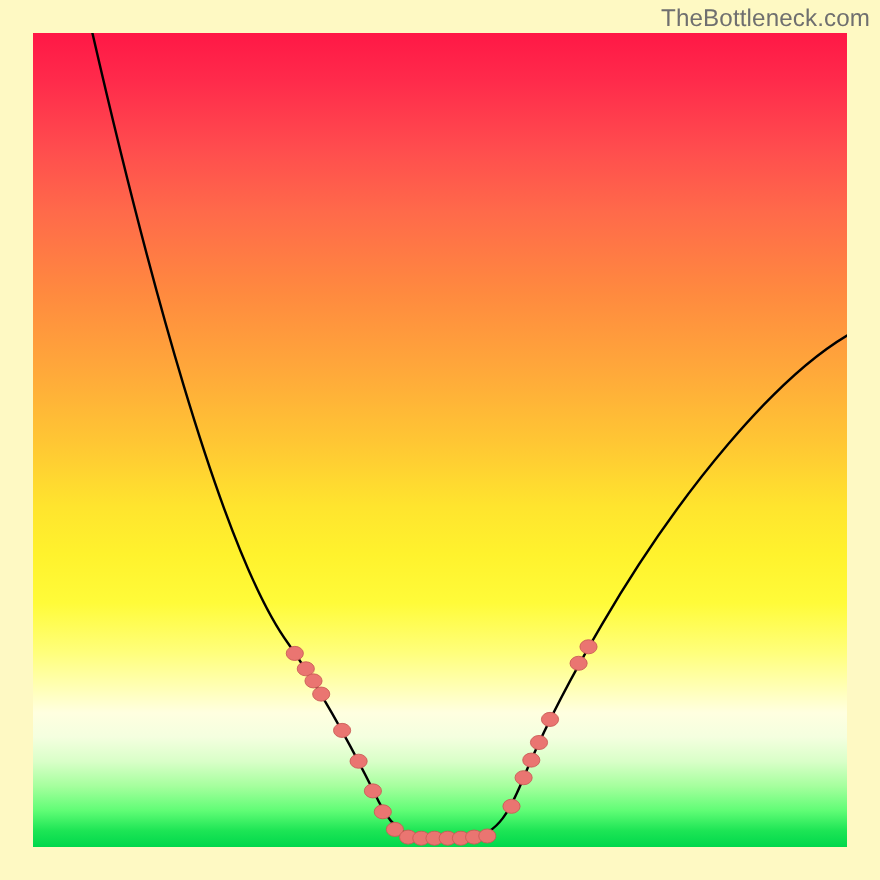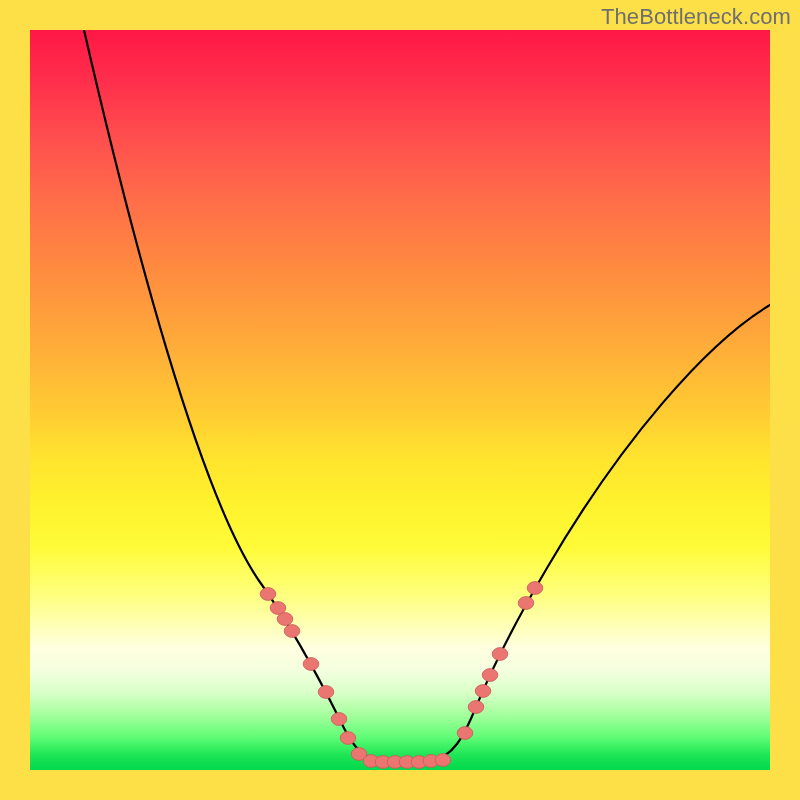--- a/index.html
+++ b/index.html
@@ -10,21 +10,21 @@
     background: #000;
     overflow: hidden;
     font-family: Arial, Helvetica, sans-serif;
   }
   .frame {
     position: absolute;
     left: 0;
     top: 0;
     width: 800px;
     height: 800px;
-    background: #fde047;
+    background: #fef9c3;
   }
   .plot {
     position: absolute;
     left: 30px;
     top: 30px;
     width: 740px;
     height: 740px;
     background: linear-gradient(to bottom,
       #ff1846 0%,
       #ff2b4b 6%,

